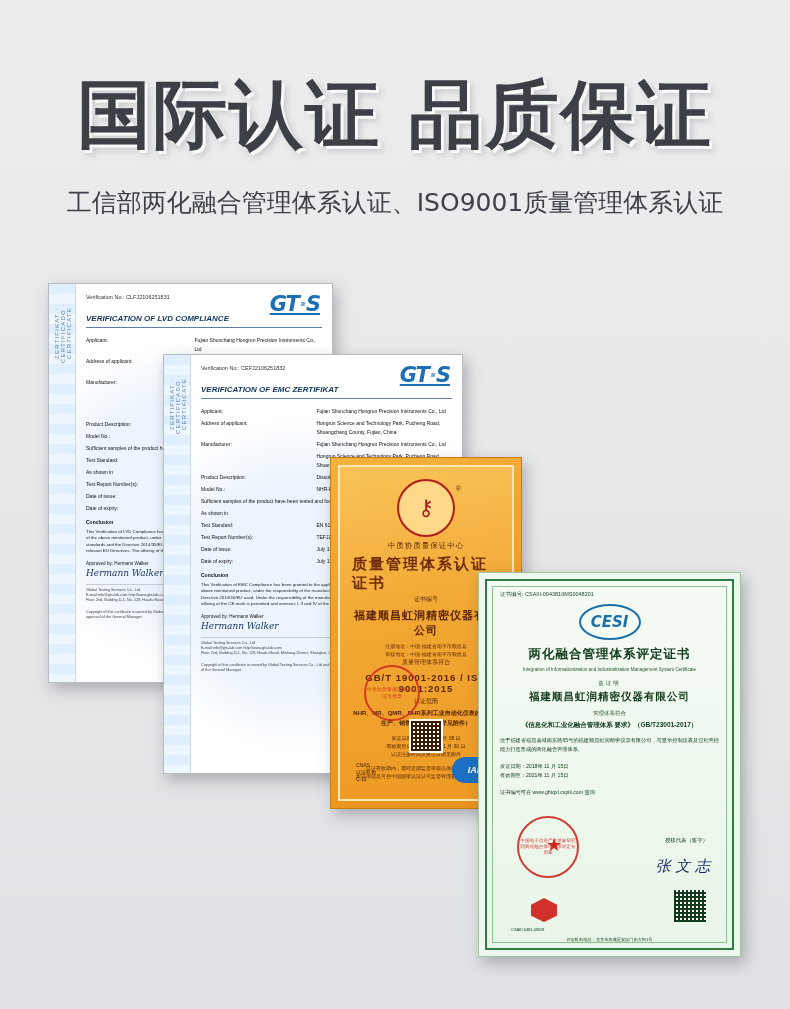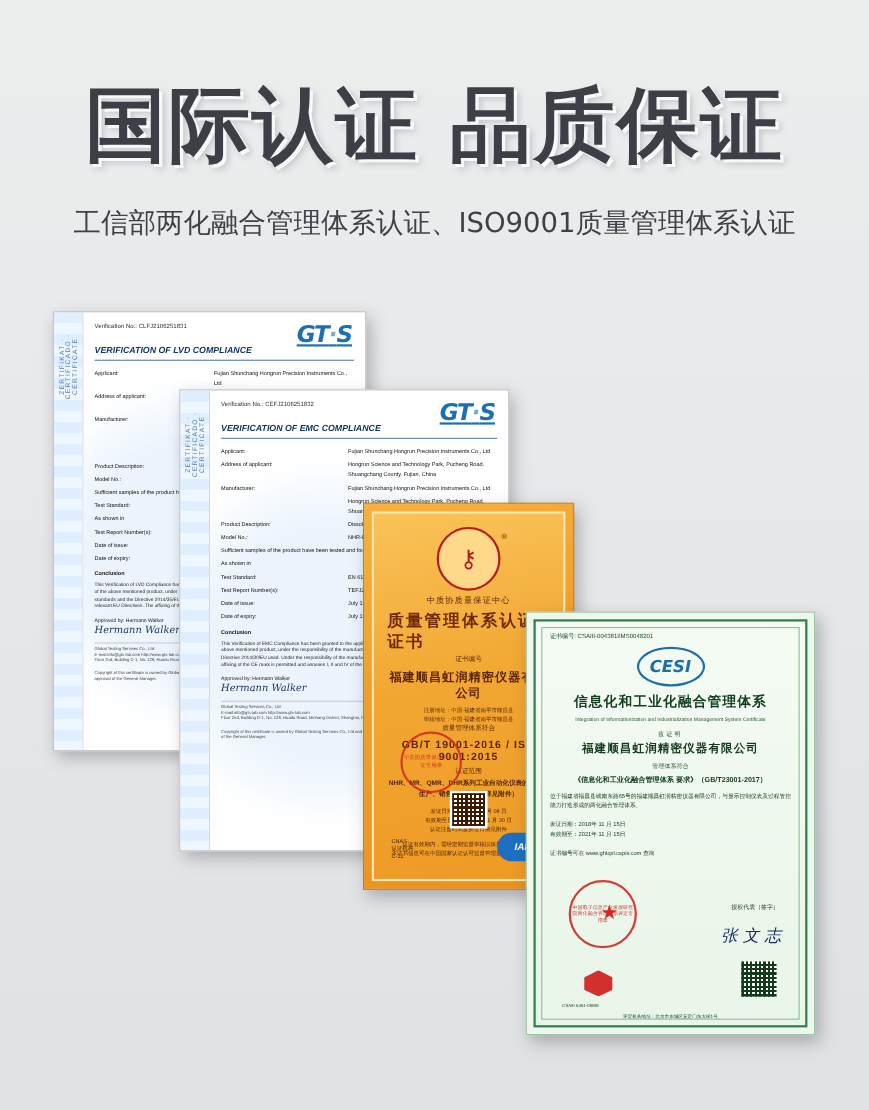--- a/index.html
+++ b/index.html
@@ -589,21 +589,21 @@
     <div class="frame">
       <div class="leftband">
         <div class="vtext">ZERTIFIKAT · CERTIFICADO · CERTIFICATE</div>
       </div>
       <div class="body">
         <div class="vno">
           <span>Verification No.:</span>
           <span>CEFJ2106251832</span>
         </div>
         <div class="logo">GT<span class="dot">·</span>S</div>
-        <div class="title">VERIFICATION OF EMC COMPLIANCE</div>
+        <div class="title">VERIFICATION OF EMC ZERTIFIKAT</div>
         <div class="rows">
           <div class="row">
             <div class="k">Applicant:</div>
             <div class="v">Fujian Shunchang Hongrun Precision Instruments Co., Ltd</div>
           </div>
           <div class="row">
             <div class="k">Address of applicant:</div>
             <div class="v">Hongrun Science and Technology Park, Pucheng Road, Shuangchang County, Fujian, China</div>
           </div>
           <div class="row">
@@ -682,25 +682,25 @@
       <div class="redstamp">中质协质量保证中心认证专用章</div>
       <div class="signline">代表人</div>
       <div class="qr"></div>
       <div class="iaf">IAF</div>
       <div class="cnas" style="white-space:pre-line">CNAS
 认证机构
 C-12</div>
     </div>
   </div>
 
-  <div class="cert green" style="left:478px; top:556px; width:263px; height:385px;">
+  <div class="cert green" style="left:478px; top:572px; width:263px; height:385px;">
     <div class="inner">
       <div class="certno">证书编号: CSAIII-004381IIMS0048201</div>
       <div class="logo">CESI</div>
-      <div class="title">信息化和工业化融合管理体系</div>
+      <div class="title">两化融合管理体系评定证书</div>
       <div class="titleen">Integration of Informationization and Industrialization Management System Certificate</div>
       <div class="label">兹证明</div>
       <div class="company">福建顺昌虹润精密仪器有限公司</div>
       <div class="sub">管理体系符合</div>
       <div class="std">《信息化和工业化融合管理体系 要求》（GB/T23001-2017）</div>
       <div class="para">位于福建省福昌县城南东路65号的福建顺昌虹润精密仪器有限公司，与显示控制仪表及过程管控能力打造形成的两化融合管理体系。</div>
       <div class="dates" style="white-space:pre-line">发证日期：2018年 11 月 15日
 有效期至：2021年 11 月 15日</div>
       <div class="dates">证书编号可在 www.ghtqxl.cspiii.com 查询</div>
       <div class="stamp">中国电子信息产业发展研究院两化融合管理体系评定专用章</div>

